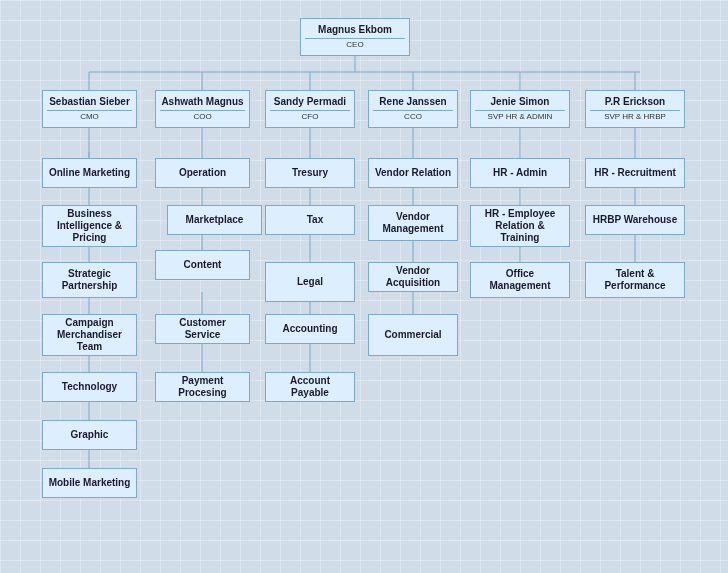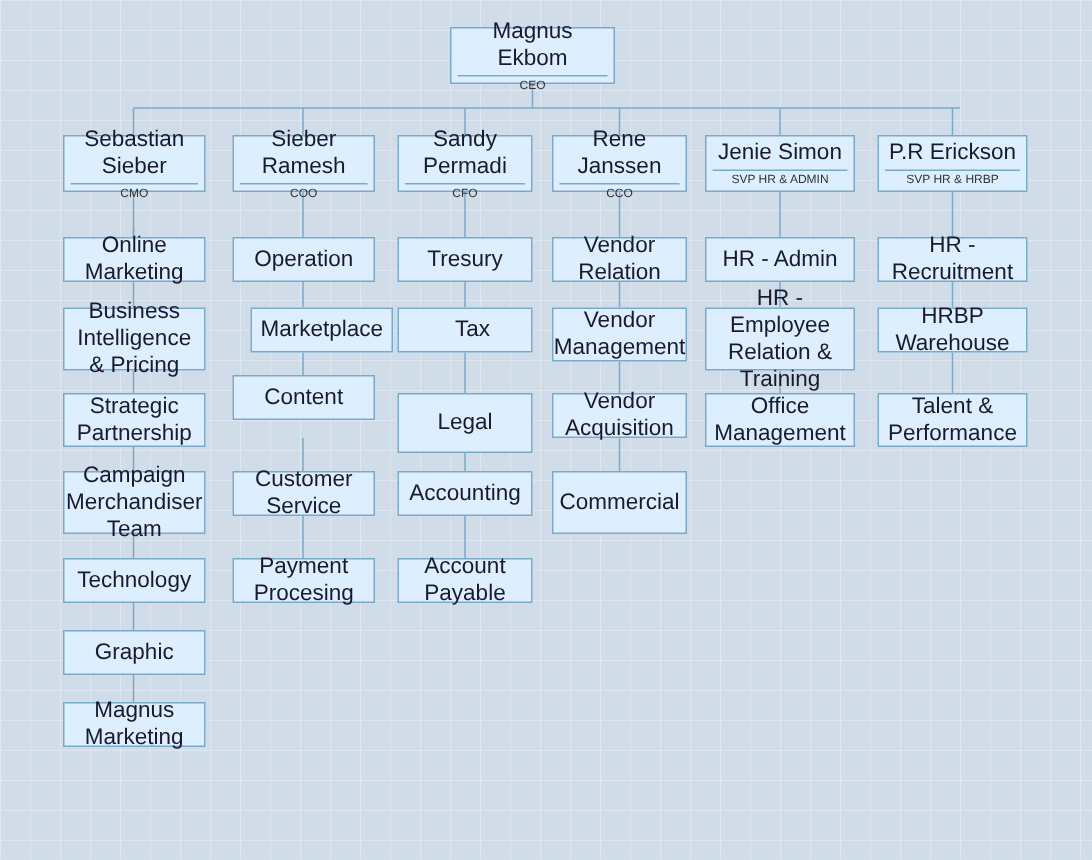--- a/index.html
+++ b/index.html
@@ -28,22 +28,22 @@
       display: flex;
       flex-direction: column;
       align-items: center;
       justify-content: center;
       padding: 3px 4px;
       line-height: 1.2;
       color: #1a1a2e;
       font-size: 9px;
     }
     .node .title {
-      font-weight: normal;
-      font-size: 15px;
+      font-weight: bold;
+      font-size: 10px;
     }
     .node .subtitle {
       font-size: 8px;
       color: #333;
       border-top: 1px solid #7aaac8;
       width: 100%;
       margin-top: 2px;
       padding-top: 1px;
     }
     svg.lines {
@@ -111,21 +111,21 @@
   <div class="node" style="left:300px;top:18px;width:110px;height:38px;">
     <span class="title">Magnus Ekbom</span>
     <span class="subtitle">CEO</span>
   </div>
 
   <div class="node" style="left:42px;top:90px;width:95px;height:38px;">
     <span class="title">Sebastian Sieber</span>
     <span class="subtitle">CMO</span>
   </div>
   <div class="node" style="left:155px;top:90px;width:95px;height:38px;">
-    <span class="title">Sieber Ramesh</span>
+    <span class="title">Ashwath Magnus</span>
     <span class="subtitle">COO</span>
   </div>
   <div class="node" style="left:265px;top:90px;width:90px;height:38px;">
     <span class="title">Sandy Permadi</span>
     <span class="subtitle">CFO</span>
   </div>
   <div class="node" style="left:368px;top:90px;width:90px;height:38px;">
     <span class="title">Rene Janssen</span>
     <span class="subtitle">CCO</span>
   </div>
@@ -216,15 +216,15 @@
   </div>
   <div class="node" style="left:265px;top:372px;width:90px;height:30px;">
     <span class="title">Account Payable</span>
   </div>
 
   <div class="node" style="left:42px;top:420px;width:95px;height:30px;">
     <span class="title">Graphic</span>
   </div>
 
   <div class="node" style="left:42px;top:468px;width:95px;height:30px;">
-    <span class="title">Magnus Marketing</span>
+    <span class="title">Mobile Marketing</span>
   </div>
 </div>
 
 </body></html>

